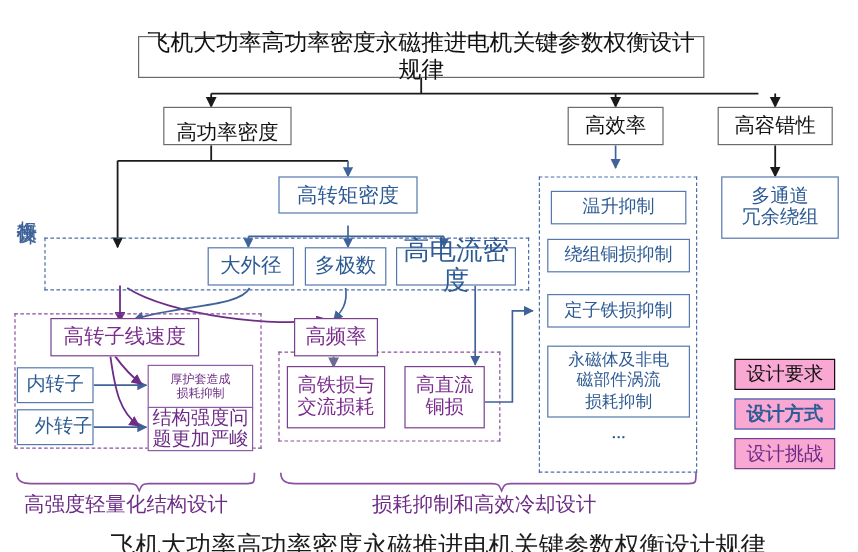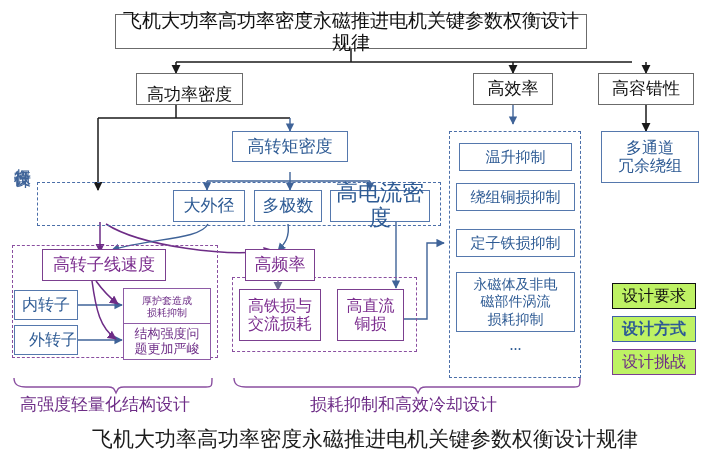--- a/index.html
+++ b/index.html
@@ -1,20 +1,20 @@
 <!DOCTYPE html>
 <html><head>
 <meta charset="utf-8">
 <style>
   html,body{margin:0;padding:0;background:#ffffff;}
   body{
     font-family:"Liberation Serif","DejaVu Serif",serif;
     width:715px;height:460px;position:relative;overflow:hidden;
   }
-  #stage{position:relative;width:715px;height:384px;}
+  #stage{position:relative;width:715px;height:384px;margin-top:16px;}
   svg#wires{position:absolute;left:0;top:0;width:715px;height:460px;pointer-events:none;}
 
   .box{
     position:absolute;box-sizing:border-box;
     display:flex;align-items:center;justify-content:center;
     text-align:center;line-height:1.12;background:#ffffff;
     border:1px solid #808080;color:#000000;z-index:4;
   }
   .box.blk{border:1px solid #6b6b6b;color:#111;}
   .box.blu{border:1px solid #5578ad;color:#2e5b94;}
@@ -29,21 +29,21 @@
 
   .vlabel{
     position:absolute;z-index:5;color:#3f6398;
     writing-mode:vertical-rl;text-orientation:upright;
     letter-spacing:1px;line-height:1;
   }
   .cap{position:absolute;z-index:5;color:#6d2c86;white-space:nowrap;}
   .footer{position:absolute;z-index:5;color:#1b1b1b;white-space:nowrap;}
   .legend-box{
     position:absolute;box-sizing:border-box;display:flex;
-    align-items:center;justify-content:center;z-index:5;background:#bef264;
+    align-items:center;justify-content:center;z-index:5;background:#f9a8d4;
   }
 </style>
 </head>
 <body>
 
 <div id="stage">
 
   <div class="region dblue" style="left:37px;top:182px;width:404px;height:44px;"></div>
   <div class="region dblue" style="left:449px;top:131px;width:132px;height:247px;"></div>
   <div class="region dpur" style="left:232px;top:277px;width:185px;height:75px;"></div>
@@ -168,21 +168,21 @@
     <span>内转子</span>
   </div>
   <div class="box blu" style="left:14px;top:325px;width:64px;height:30px;font-size:16px;justify-content:flex-end;">
     <span>外转子</span>
   </div>
 
   <div class="box pur2" style="left:123px;top:288px;width:88px;height:37px;font-size:10px;flex-direction:column;">
     <span>厚护套造成</span>
     <span>损耗抑制</span>
   </div>
-  <div class="box pur2" style="left:123px;top:323px;width:88px;height:37px;font-size:13px;flex-direction:column;">
+  <div class="box pur2" style="left:123px;top:323px;width:88px;height:37px;font-size:16px;flex-direction:column;">
     <span>结构强度问</span>
     <span>题更加严峻</span>
   </div>
 
   <div class="box pur" style="left:239px;top:289px;width:82px;height:52px;font-size:16px;flex-direction:column;">
     <span>高铁损与</span>
     <span>交流损耗</span>
   </div>
   <div class="box pur" style="left:337px;top:289px;width:67px;height:52px;font-size:16px;flex-direction:column;">
     <span>高直流</span>

